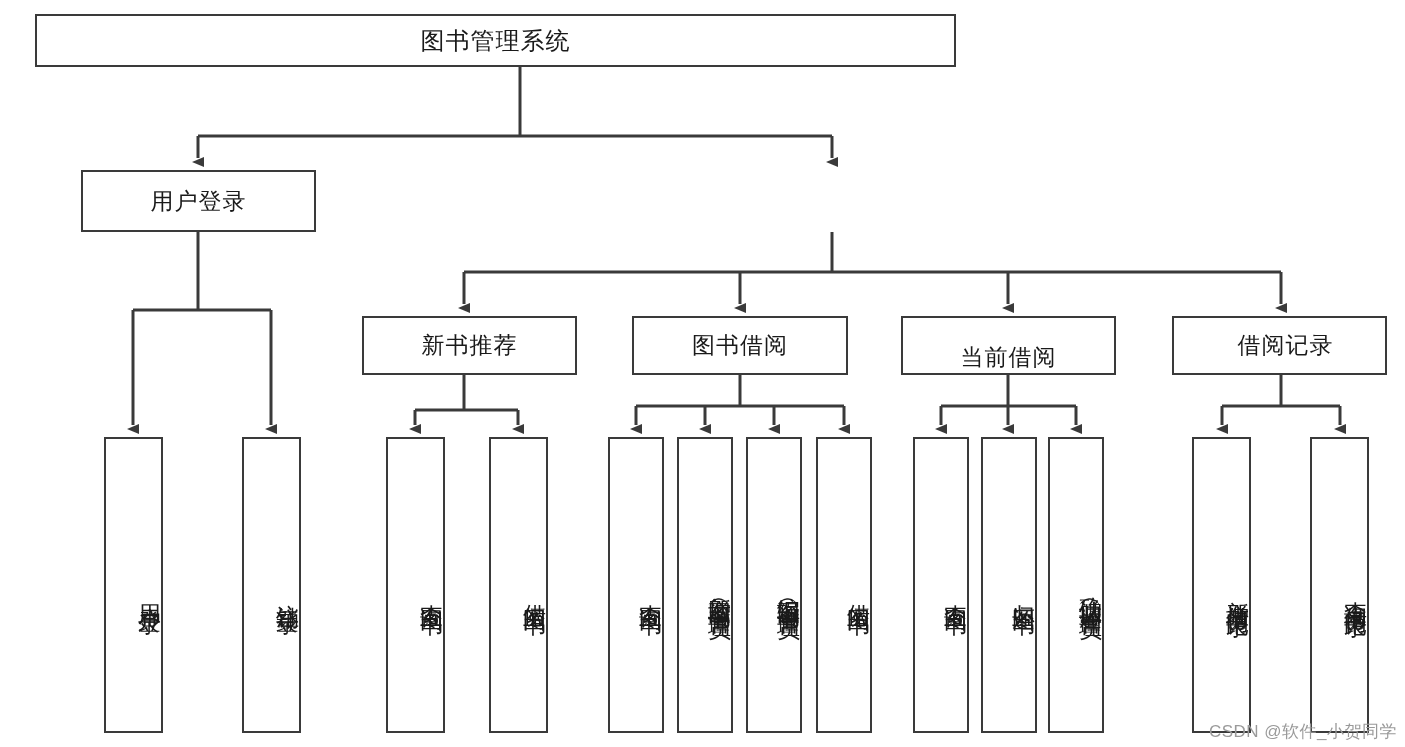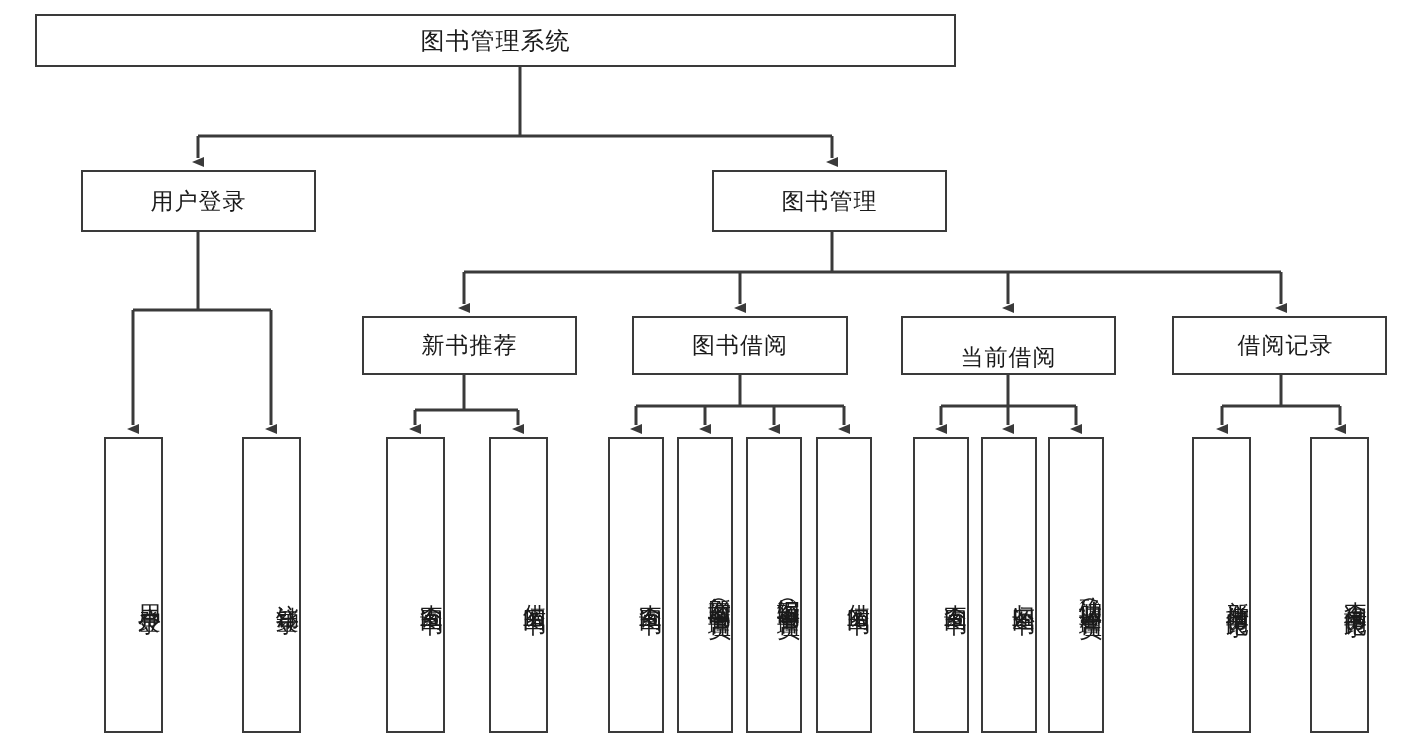--- a/index.html
+++ b/index.html
@@ -119,23 +119,20 @@
     </g>
   </svg>
 
   <div class="node-box horizontal root" style="left:18px; top:14px; width:921px; height:53px;margin-left:17px;">
     <span class="node-label">图书管理系统</span>
   </div>
 
   <div class="node-box horizontal" style="left:81px; top:170px; width:235px; height:62px;">
     <span class="node-label">用户登录</span>
   </div>
-  <div class="node-box horizontal" style="left:712px; top:170px; width:235px; height:62px;">
-    <span class="node-label">图书管理</span>
-  </div>
 
   <div class="node-box horizontal" style="left:632px; top:316px; width:216px; height:59px;">
     <span class="node-label">图书借阅</span>
   </div>
   <div class="node-box horizontal" style="left:362px; top:316px; width:215px; height:59px;">
     <span class="node-label">新书推荐</span>
   </div>
   <div class="node-box horizontal" style="left:901px; top:316px; width:215px; height:59px;align-items:flex-end;">
     <span class="node-label">当前借阅</span>
   </div>
@@ -180,14 +177,15 @@
     <span class="node-label">确认归还（管理员）</span>
   </div>
 
   <div class="node-box vertical" style="left:1192px; top:437px; width:59px; height:296px;">
     <span class="node-label">新增借阅记录</span>
   </div>
   <div class="node-box vertical" style="left:1310px; top:437px; width:59px; height:296px;">
     <span class="node-label">查询借阅记录</span>
   </div>
 
+  <div id="watermark">CSDN @软件_小贺同学</div>
 
 </div>
 
 </body></html>

